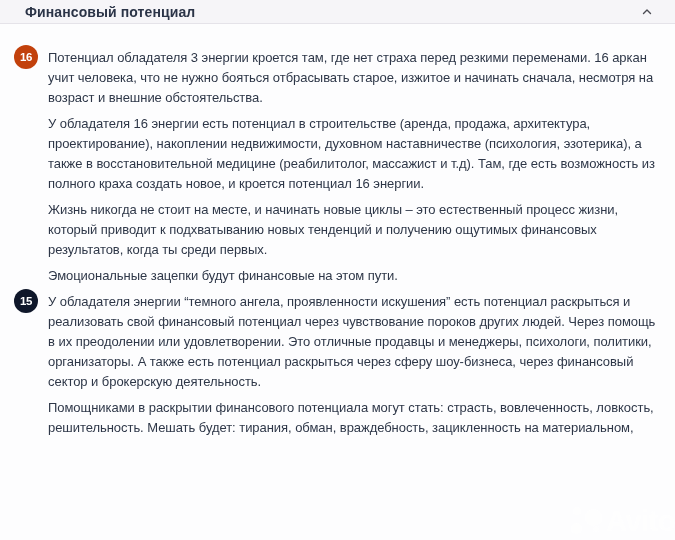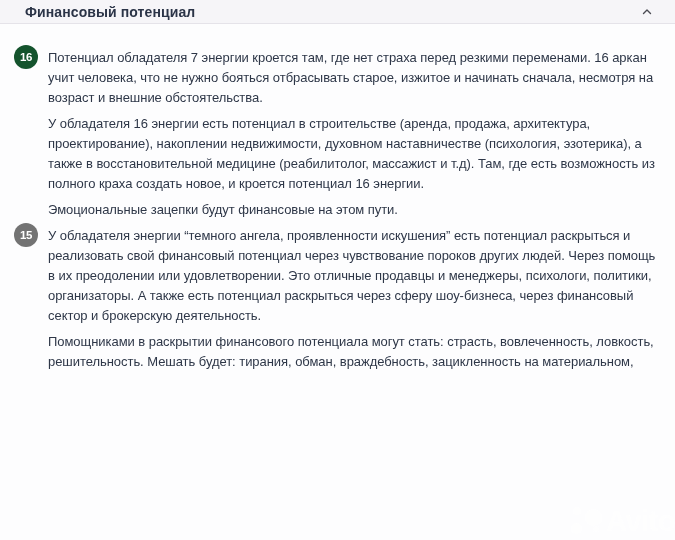--- a/index.html
+++ b/index.html
@@ -50,22 +50,22 @@
     flex: 0 0 auto;
     width: 24px; height: 24px;
     border-radius: 50%;
     color: #ffffff;
     font-size: 11.5px;
     font-weight: 700;
     display: flex; align-items: center; justify-content: center;
     margin-top: -3px;
     letter-spacing: -0.3px;
   }
-  .badge-dark   { background: #14532d; }
-  .badge-orange { background: #737373; }
+  .badge-dark   { background: #c2410c; }
+  .badge-orange { background: #0f172a; }
   .paragraphs { flex: 1 1 auto; max-width: 608px; }
   .paragraphs p {
     font-size: 13px;
     line-height: 20px;
     letter-spacing: -0.05px;
     color: #2e3748;
     margin-bottom: 6px;
   }
   .paragraphs p:last-child { margin-bottom: 0; }
 
@@ -109,22 +109,23 @@
         <path d="M2.5 7.5 L6 4 L9.5 7.5" stroke="#4a4a52" stroke-width="1.4" stroke-linecap="round" stroke-linejoin="round"></path>
       </svg>
     </span>
   </div>
 
   <div class="content">
 
     <div class="section">
       <div class="badge badge-dark">16</div>
       <div class="paragraphs">
-          <p>Потенциал обладателя 7 энергии кроется там, где нет страха перед резкими переменами. 16 аркан учит человека, что не нужно бояться отбрасывать старое, изжитое и начинать сначала, несмотря на возраст и внешние обстоятельства.</p>
+          <p>Потенциал обладателя 3 энергии кроется там, где нет страха перед резкими переменами. 16 аркан учит человека, что не нужно бояться отбрасывать старое, изжитое и начинать сначала, несмотря на возраст и внешние обстоятельства.</p>
           <p>У обладателя 16 энергии есть потенциал в строительстве (аренда, продажа, архитектура, проектирование), накоплении недвижимости, духовном наставничестве (психология, эзотерика), а также в восстановительной медицине (реабилитолог, массажист и т.д). Там, где есть возможность из полного краха создать новое, и кроется потенциал 16 энергии.</p>
+          <p>Жизнь никогда не стоит на месте, и начинать новые циклы – это естественный процесс жизни, который приводит к подхватыванию новых тенденций и получению ощутимых финансовых результатов, когда ты среди первых.</p>
           <p>Эмоциональные зацепки будут финансовые на этом пути.</p>
         </div>
     </div>
 
     <div class="section">
       <div class="badge badge-orange">15</div>
       <div class="paragraphs">
           <p>У обладателя энергии “темного ангела, проявленности искушения” есть потенциал раскрыться и реализовать свой финансовый потенциал через чувствование пороков других людей. Через помощь в их преодолении или удовлетворении. Это отличные продавцы и менеджеры, психологи, политики, организаторы. А также есть потенциал раскрыться через сферу шоу-бизнеса, через финансовый сектор и брокерскую деятельность.</p>
           <p>Помощниками в раскрытии финансового потенциала могут стать: страсть, вовлеченность, ловкость, решительность. Мешать будет: тирания, обман, враждебность, зацикленность на материальном,</p>
         </div>

